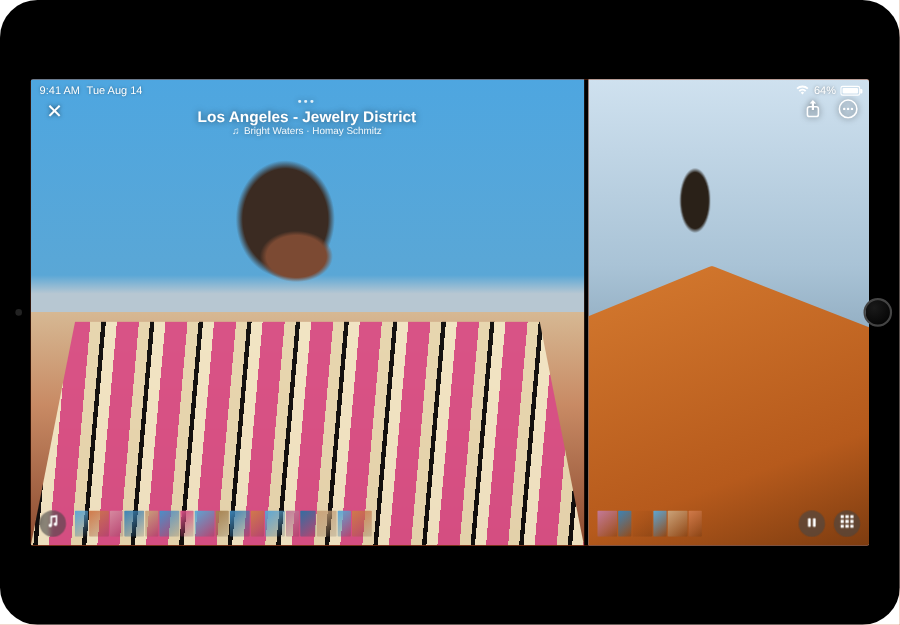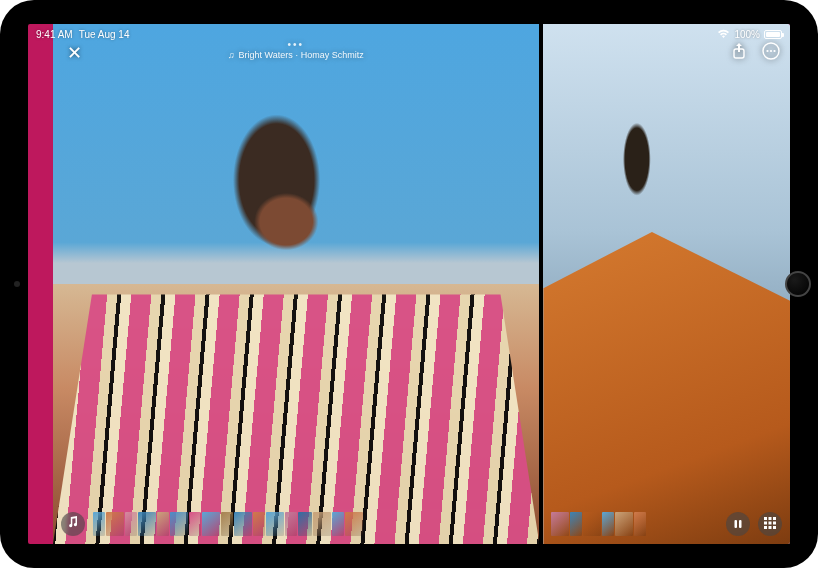--- a/index.html
+++ b/index.html
@@ -27,27 +27,26 @@
     position: absolute;
     left: 14px;
     top: 50%;
     transform: translateY(-50%);
     width: 6px; height: 6px;
     background: #222;
     border-radius: 50%;
   }
   .screen {
     flex: 1;
-    height: 520px;
-    background: #be185d;
+    height: 424px;
+    background: #c2410c;
     border-radius: 2px;
     position: relative;
     overflow: hidden;
     display: flex;
-    padding-left: 25px;
   }
   
   .status-bar {
     position: absolute;
     top: 0; left: 0; right: 0;
     height: 18px;
     display: flex;
     justify-content: space-between;
     align-items: center;
     padding: 2px 8px 0;
@@ -169,39 +168,40 @@
       <div class="status-left">
         <span>9:41 AM</span>
         <span>Tue Aug 14</span>
       </div>
       <div class="status-right">
         <span class="wifi">
           <svg width="13" height="10" viewBox="0 0 13 10">
               <path d="M6.5 9 L5 7.3 A2 2 0 0 1 8 7.3 Z M3 5.2 A5 5 0 0 1 10 5.2 L8.8 6.4 A3.3 3.3 0 0 0 4.2 6.4 Z M1 3 A8 8 0 0 1 12 3 L10.8 4.2 A6.3 6.3 0 0 0 2.2 4.2 Z" fill="#fff"></path>
             </svg>
         </span>
-        <span>100%</span>
+        <span>64%</span>
         <span class="battery">
           <span class="battery-shell">
               <span class="battery-fill"></span>
             </span>
         </span>
       </div>
     </div>
 
     <div class="pane pane-left">
       <div class="photo-left"></div>
       <div class="stripes"></div>
 
       <div class="overlay-top">
         <div class="close-btn">
           <span>✕</span>
         </div>
         <div class="memory-title">
           <div class="dots">•••</div>
+          <h1>Los Angeles - Jewelry District</h1>
           <div class="song">
             <span>♫</span>
             <span>Bright Waters · Homay Schmitz</span>
           </div>
         </div>
         <div class="spacer"></div>
       </div>
 
       <div class="bottom-bar">
         <div class="circle-btn" title="Memory Mixes">

